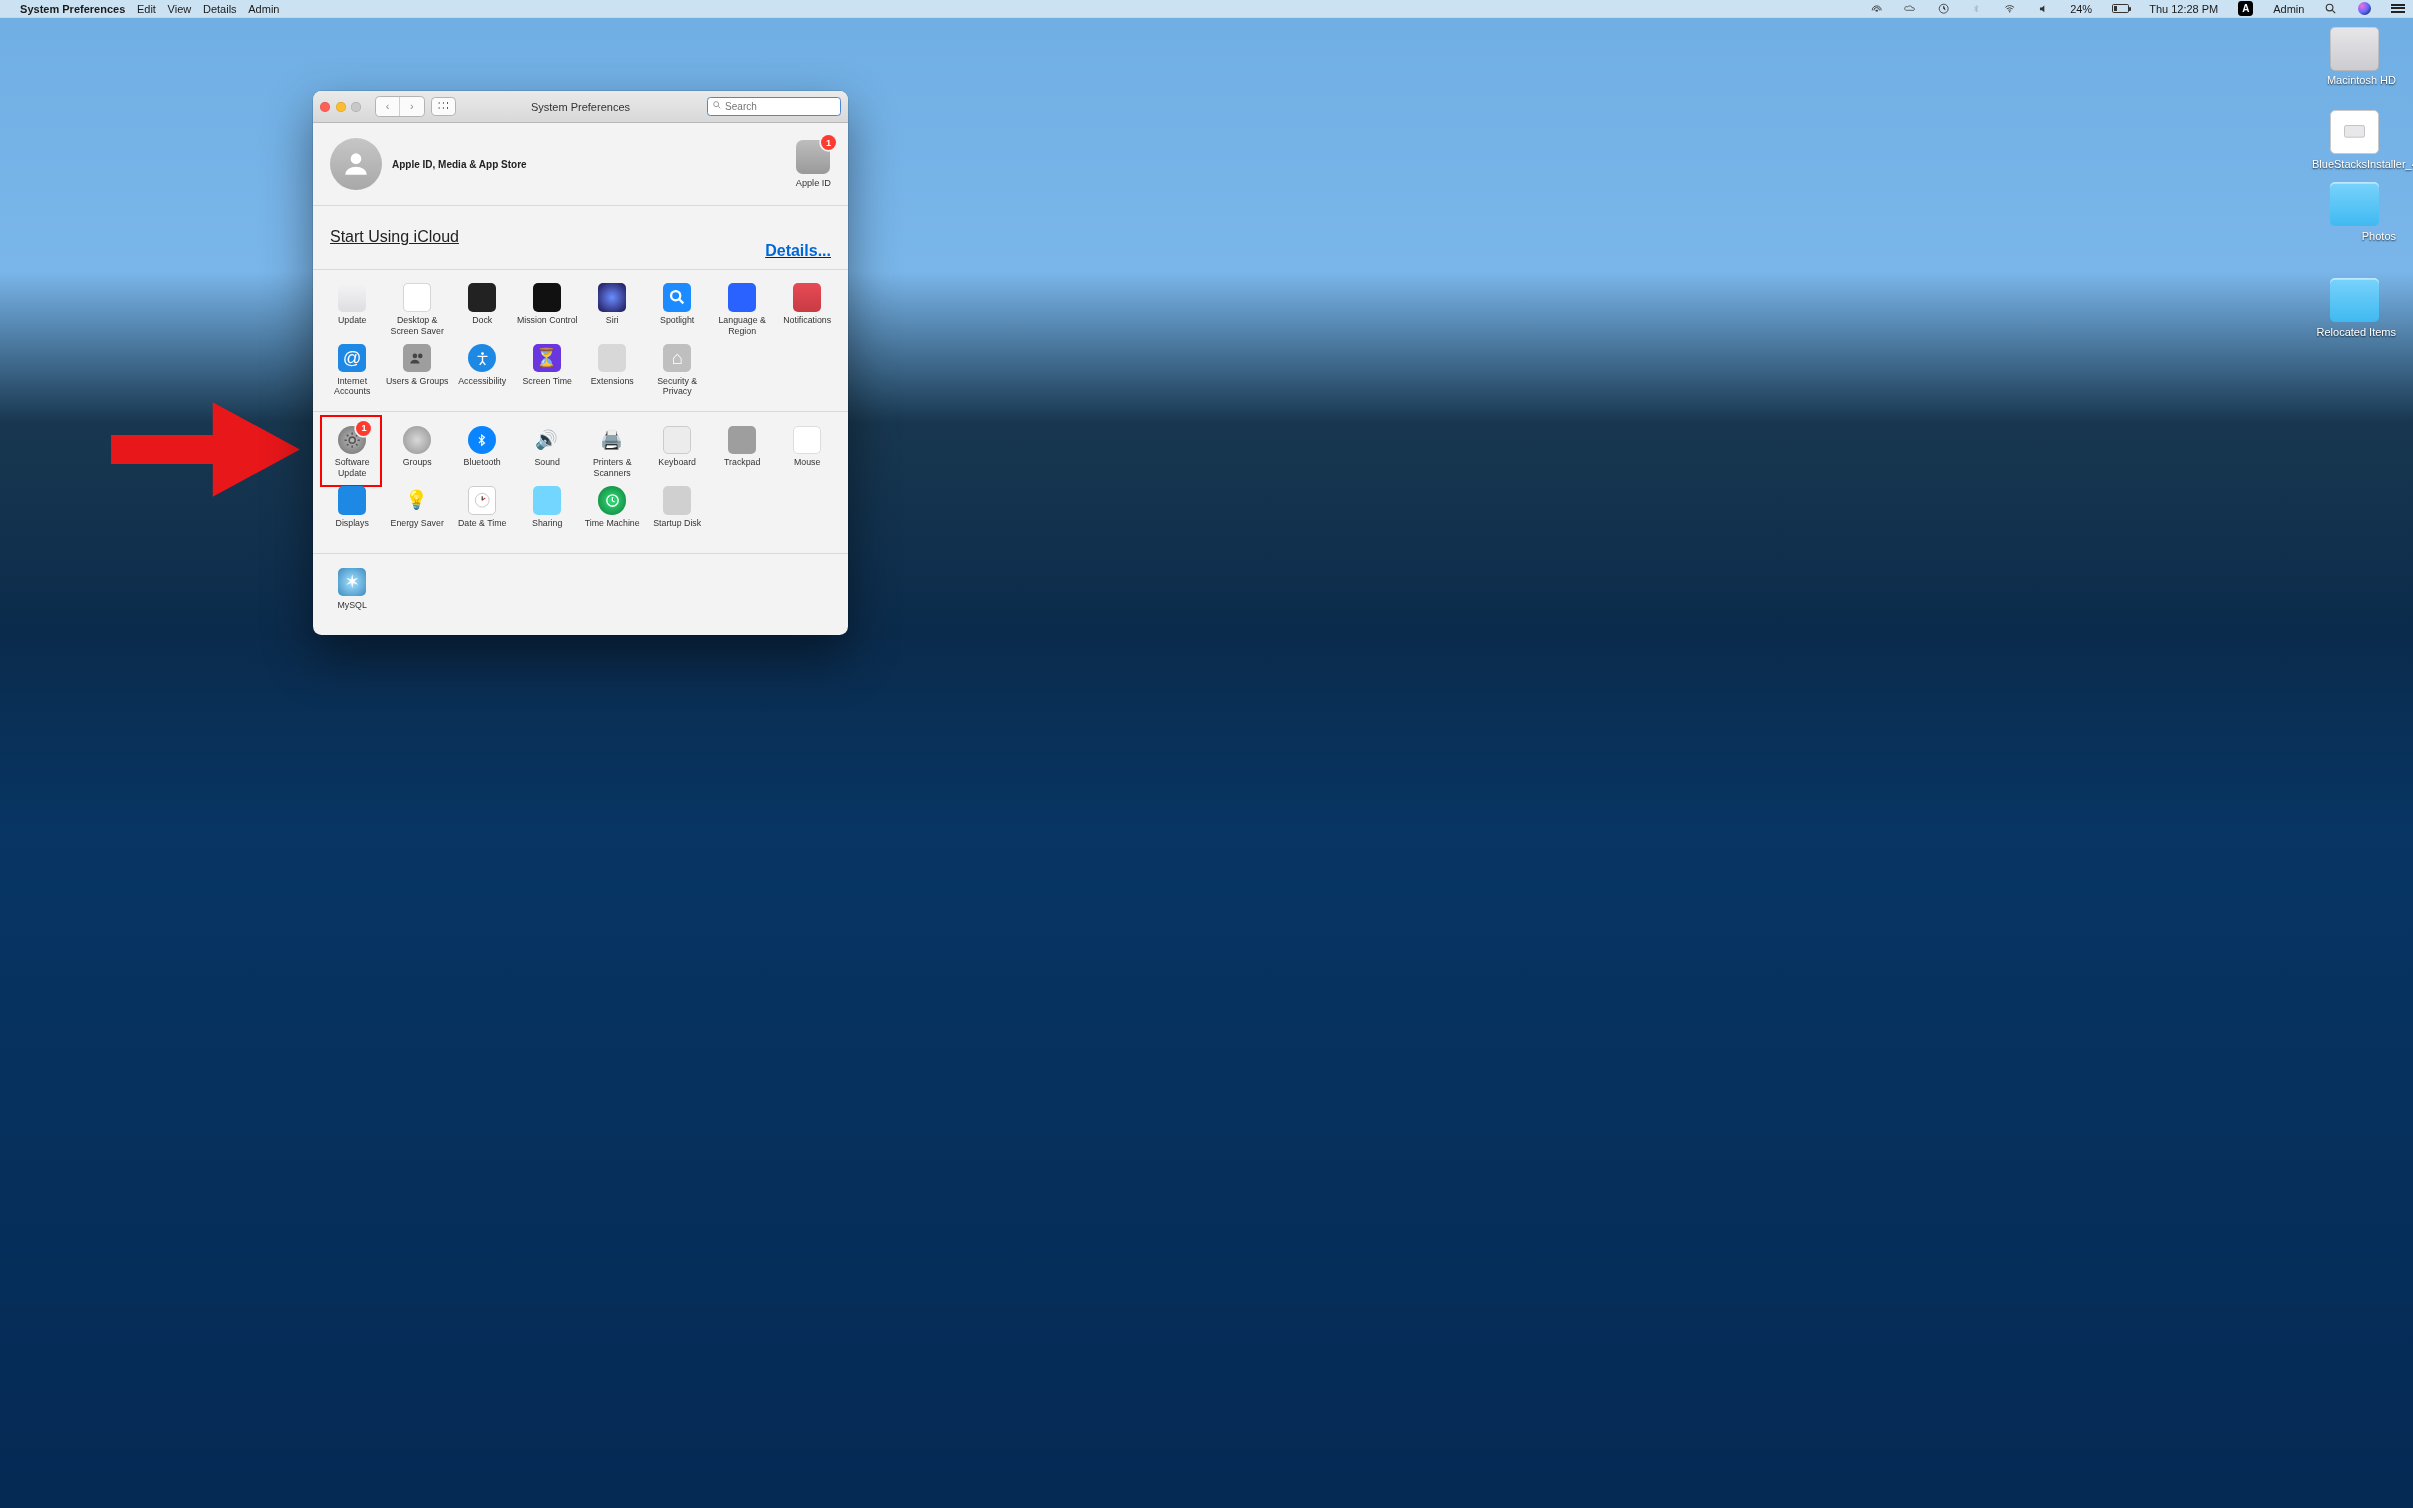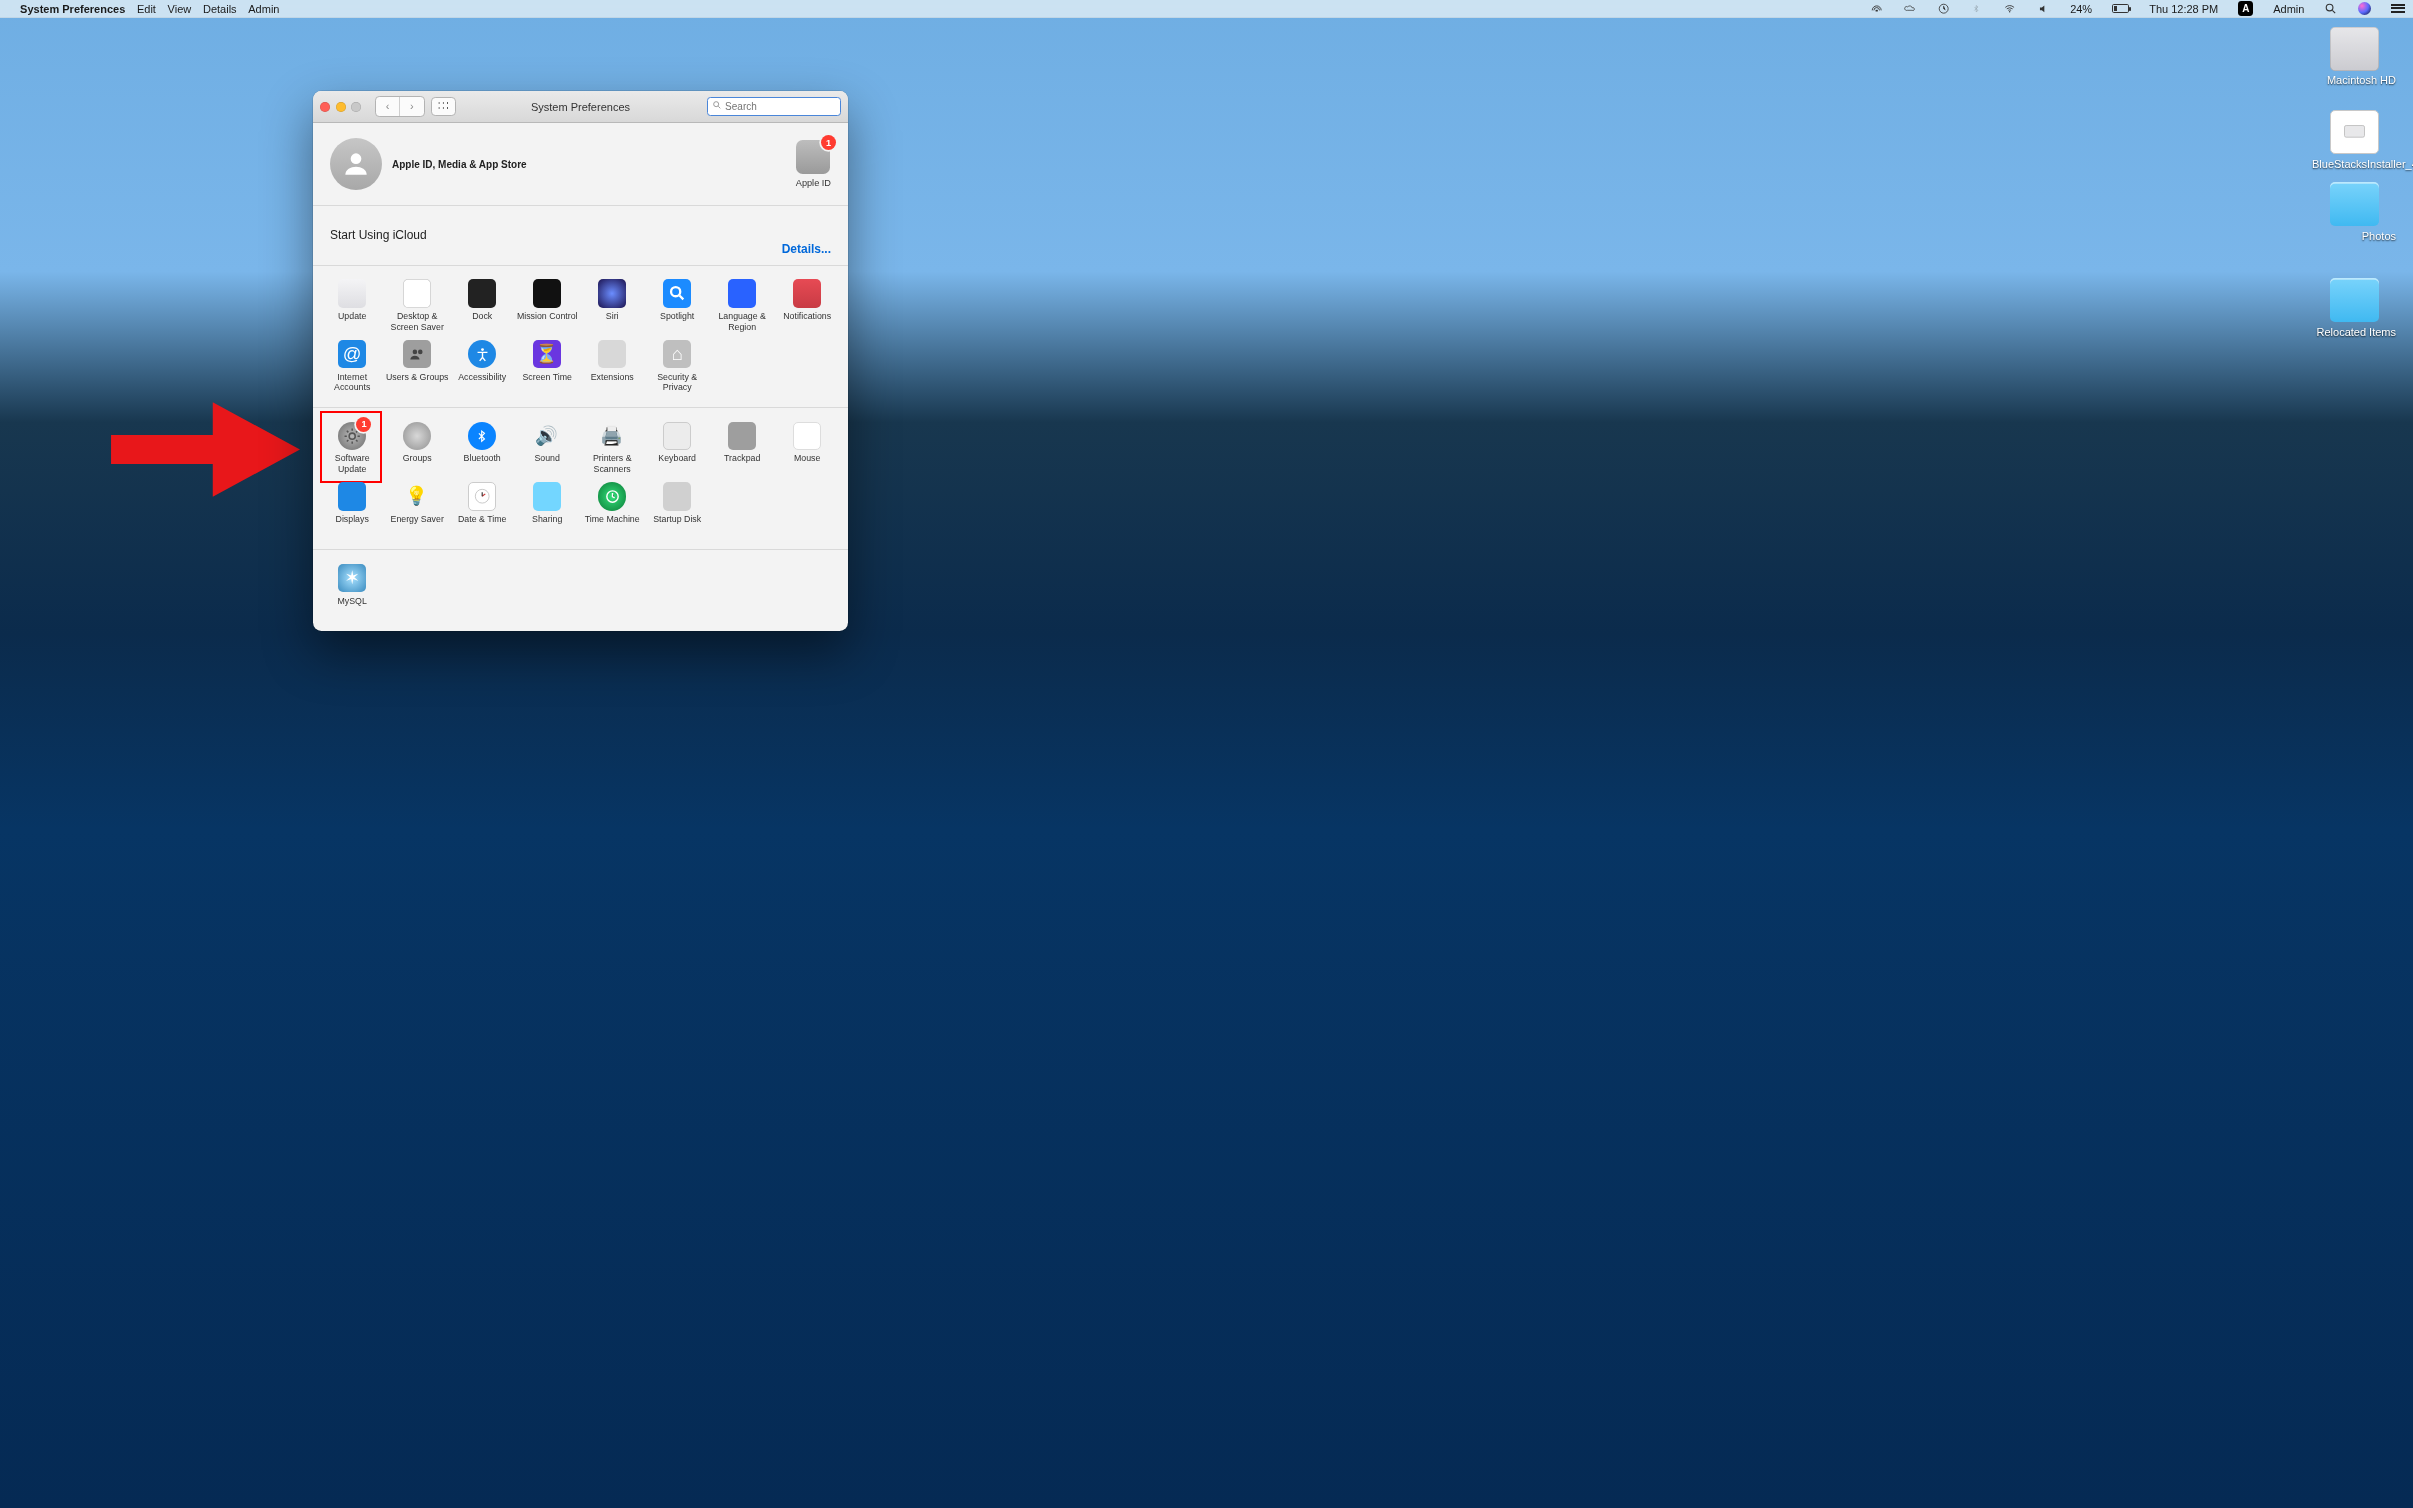--- a/index.html
+++ b/index.html
@@ -125,22 +125,23 @@
   .profile .spacer { flex:1;}
   .aid { text-align:center; position:relative;}
   .aid .tile { width:34px; height:34px; border-radius:6.7px; background:linear-gradient(#bdbdbd,#9a9a9a);
     display:flex; align-items:center; justify-content:center; color:#fff; font-size:20px; margin:0 auto 3.4px;}
   .aid .lbl { font-size:9.2px; color:#333;}
   .red-badge { position:absolute; top:-5px; right:-5px; width:15px; height:15px; border-radius:50%;
     background:#ff3b30; color:#fff; font-size:9.2px; font-weight:700;
     display:flex; align-items:center; justify-content:center; box-shadow:0 0 0 1.7px #f3f3f3;}
 
   .icloud-row {
-    display:flex; align-items:center; padding:8.4px 17px; font-size:12px; color:#222;
+    display:flex; align-items:center; padding:8.4px 17px; font-size:16px; color:#222;
     border-bottom:0.8px solid #d9d9d9;
+    text-decoration:underline;
   }
   .icloud-row .details { margin-left:auto; color:#0068da; font-weight:600; cursor:pointer;margin-top:28px;}
 
   .section { border-bottom:0.8px solid #d9d9d9; padding:10px 6.7px;}
   .row { display:flex; }
   .cell {
     width:65px; text-align:center; font-size:8.8px; color:#333; line-height:1.2;
     padding:3.4px 0; cursor:pointer;
   }
   .cell .glyph { width:28.5px; height:28.5px; margin:0 auto 3.4px; display:flex; align-items:center; justify-content:center;

